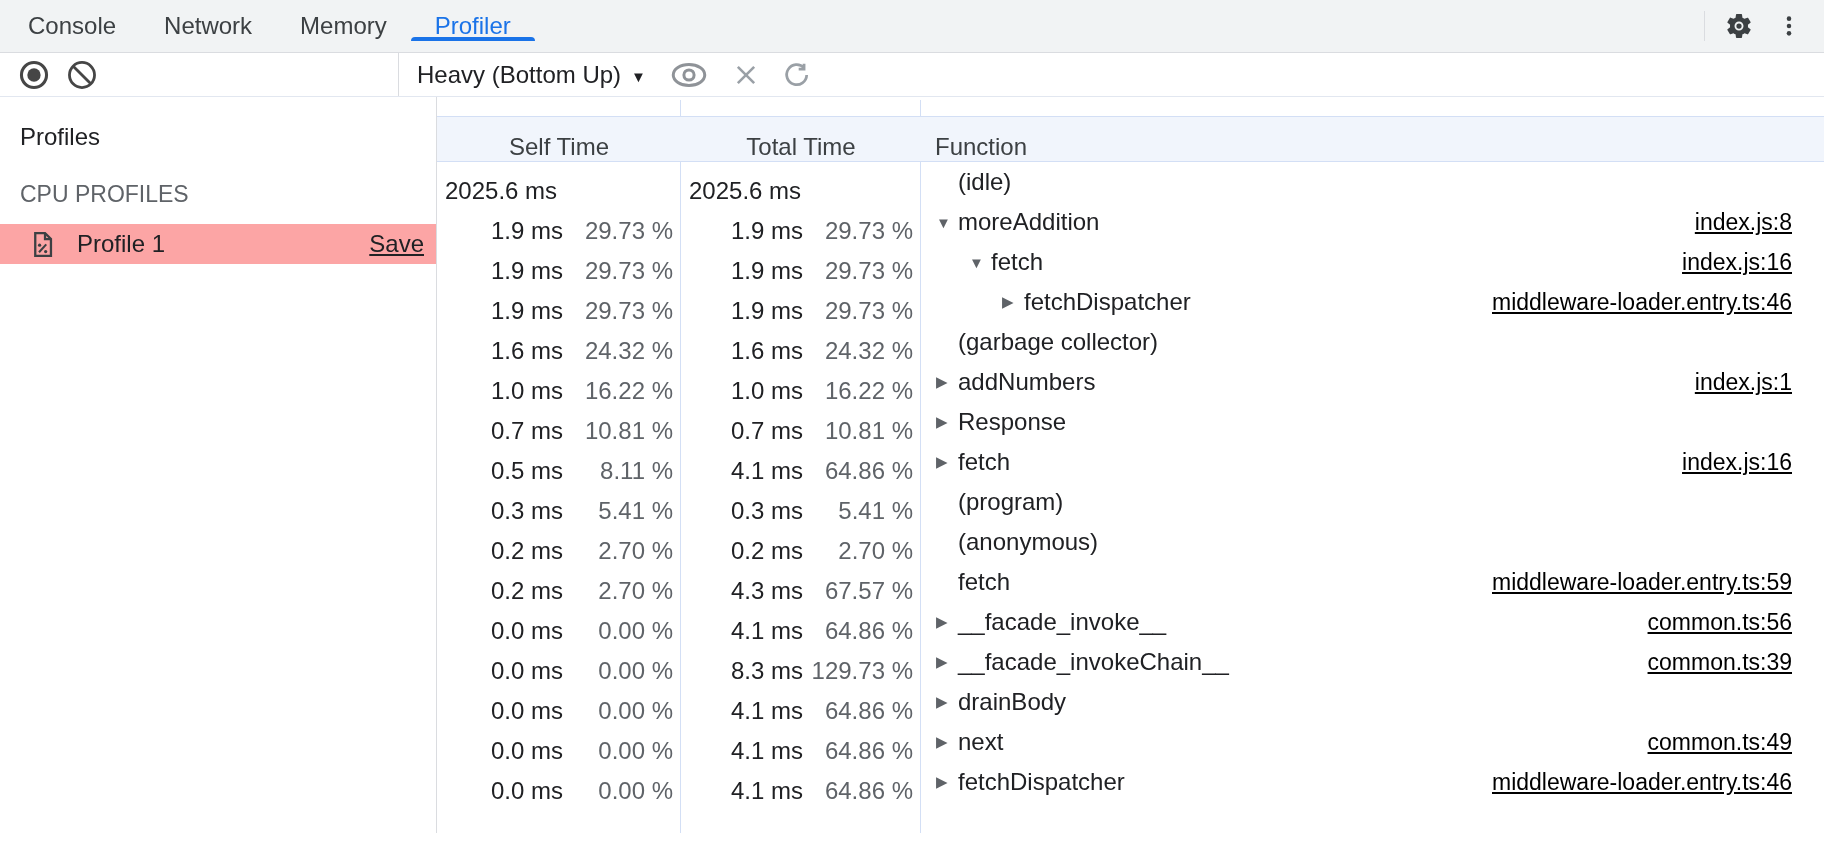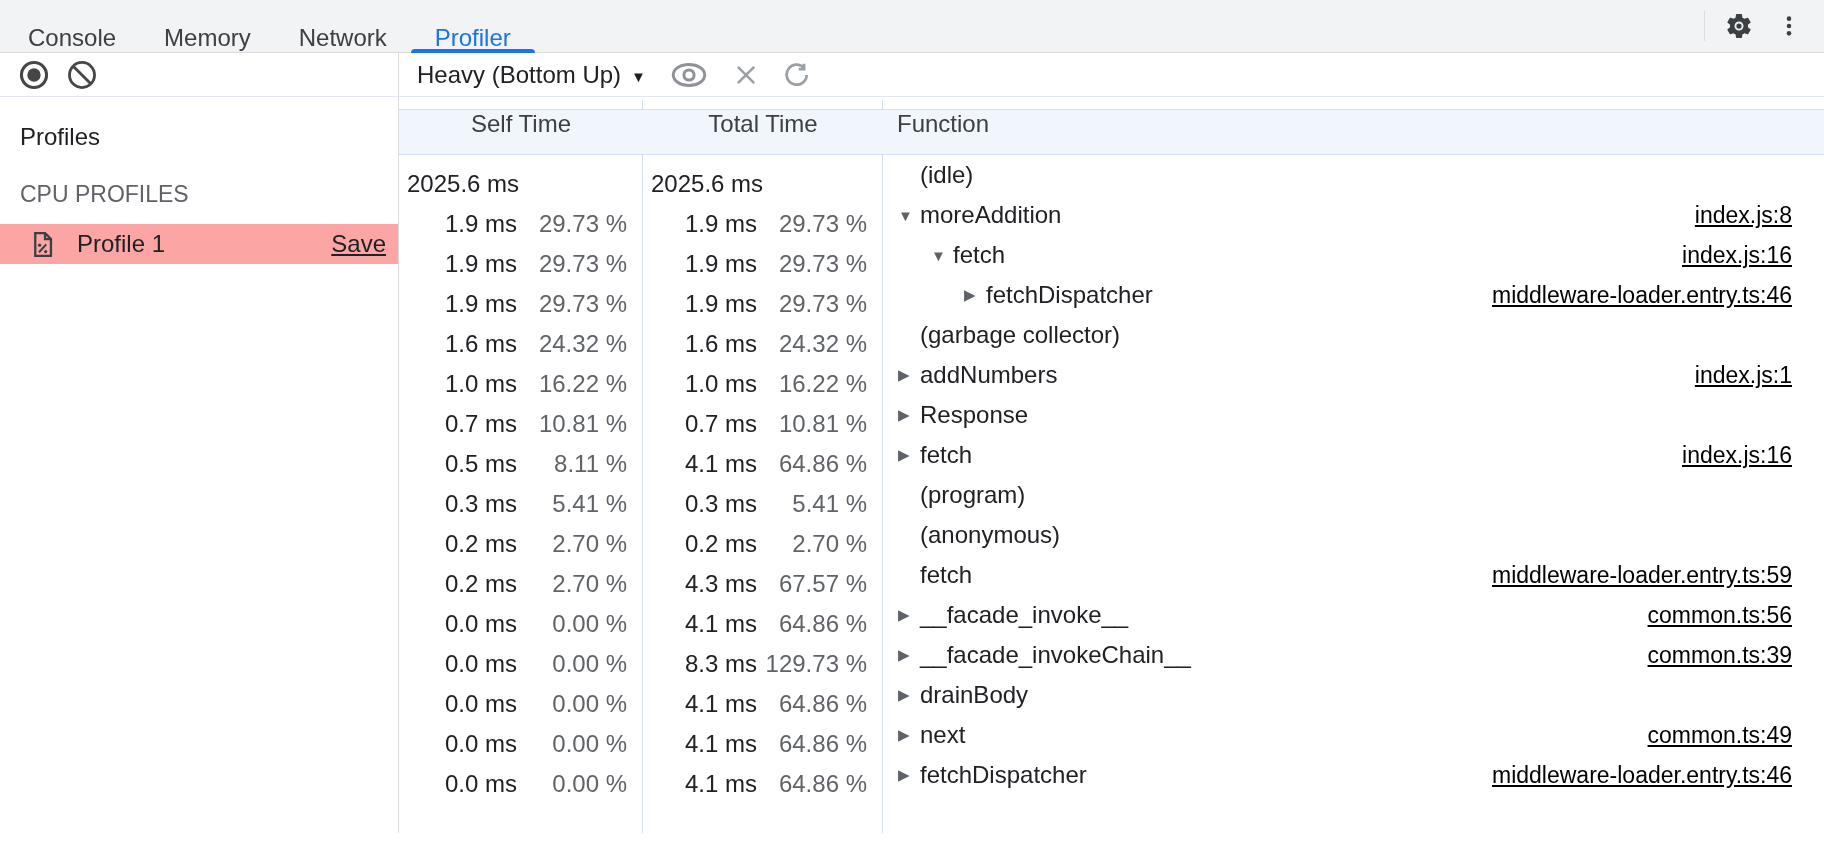--- a/index.html
+++ b/index.html
@@ -23,71 +23,71 @@
   
   .toolbar { height:44px; border-bottom:1px solid #e2e7f0; display:flex; background:#fff; }
   .toolbar-left { width:399px; border-right:1px solid #dadce0; display:flex;
     align-items:center; padding-left:18px; gap:16px; }
   .toolbar-right { flex:1; display:flex; align-items:center; padding-left:18px; gap:22px; }
   .view-selector { display:flex; align-items:center; gap:10px; font-size:24px; color:#202124; }
   .caret { font-size:15px; color:#202124; padding-top:3px; }
 
   
   .content { display:flex; height:736px; }
-  .sidebar { width:399px; border-right:1px solid #dadce0; background:#fff; }
+  .sidebar { width:437px; border-right:1px solid #dadce0; background:#fff; }
   .sidebar-title { font-size:24px; margin:26px 0 0 20px; color:#202124; }
   .sidebar-section { font-size:23px; color:#5f6368; margin:30px 0 16px 20px; }
   .profile-row { height:40px; background:#fca5a5; display:flex; align-items:center;
     padding:0 12px 0 28px; }
   .profile-row .p-icon { margin-right:20px; display:flex; }
   .profile-row .p-name { font-size:24px; }
   .profile-row .p-save { margin-left:auto; font-size:24px; color:#202124;
     text-decoration:underline; cursor:pointer; }
 
   
   .main { flex:1; position:relative; background:#fff; }
   .vline { position:absolute; top:3px; bottom:0; width:1px; background:#d3dff5; }
   .vline.v1 { left:243px; } .vline.v2 { left:483px; }
-  .grid-header { position:relative; margin-top:12px; height:46px; background:#f1f5fc;
+  .grid-header { position:relative; margin-top:19px; height:46px; background:#f1f5fc;
     border-top:1px solid #d3dff5; border-bottom:1px solid #d3dff5;
-    display:flex; align-items:flex-start; font-size:24px; color:#3c4043; }
+    display:flex; align-items:flex-end; font-size:24px; color:#3c4043; }
   .h-cell { text-align:center; } .h-self { width:244px; } .h-total { width:240px; }
   .h-fn { flex:1; text-align:left; padding-left:14px; }
   .grid-body { position:relative; }
   .row { height:40px; display:flex; align-items:center; font-size:24px; }
-  .cell.time { display:flex; justify-content:flex-end; align-items:center; padding-right:16px;margin-top:18px; }
+  .cell.time { display:flex; justify-content:flex-end; align-items:center; padding-right:8px;margin-top:18px; }
   .cell.self { width:244px; } .cell.total { width:240px; }
   .ms { color:#202124; white-space:nowrap; }
   .pct { width:110px; text-align:right; color:#5f6368; white-space:nowrap; }
   .row.summary .cell.time { justify-content:flex-start; padding-left:8px; }
   .cell.fn { flex:1; display:flex; align-items:center; padding-left:15px;
     padding-right:32px; min-width:0; }
   .indent { flex:none; }
   .arrow { flex:none; width:22px; font-size:15px; color:#5f6368; }
   .fname { white-space:nowrap; }
   .link { margin-left:auto; color:#000000; text-decoration:underline;
     font-size:23px; white-space:nowrap; cursor:pointer; }
   svg { display:block; }
 </style>
 </head>
 <body>
 
 <div class="tabbar">
-  <div id="tabs-mount" style="display:flex;align-items:flex-end;">
+  <div id="tabs-mount" style="display:flex;align-items:center;">
   <div class="tab">
         <span>Console</span>
       </div>
 
 
   <div class="tab">
+        <span>Network</span>
+      </div>
+
+  <div class="tab">
         <span>Memory</span>
-      </div>
-
-  <div class="tab">
-        <span>Network</span>
       </div>
 
   <div class="tab active">
         <span>Profiler</span>
       </div>
 </div>
   <div class="tabbar-right">
     <div class="tabbar-divider"></div>
     <div class="icon-btn">
       <span>

